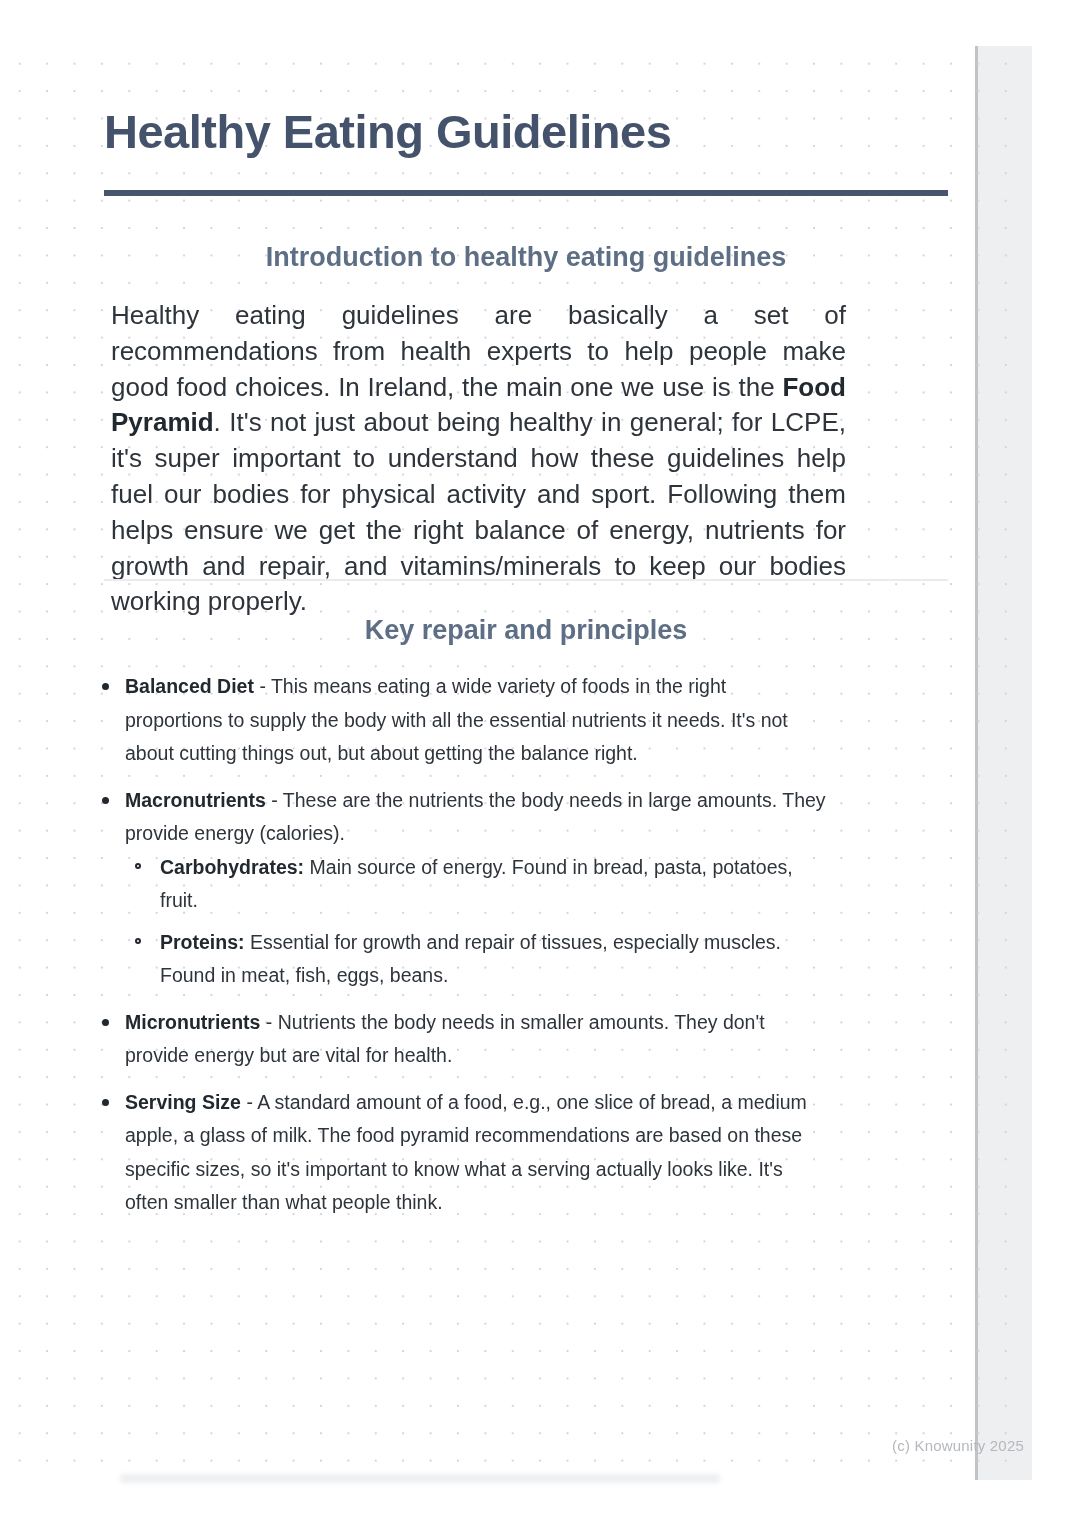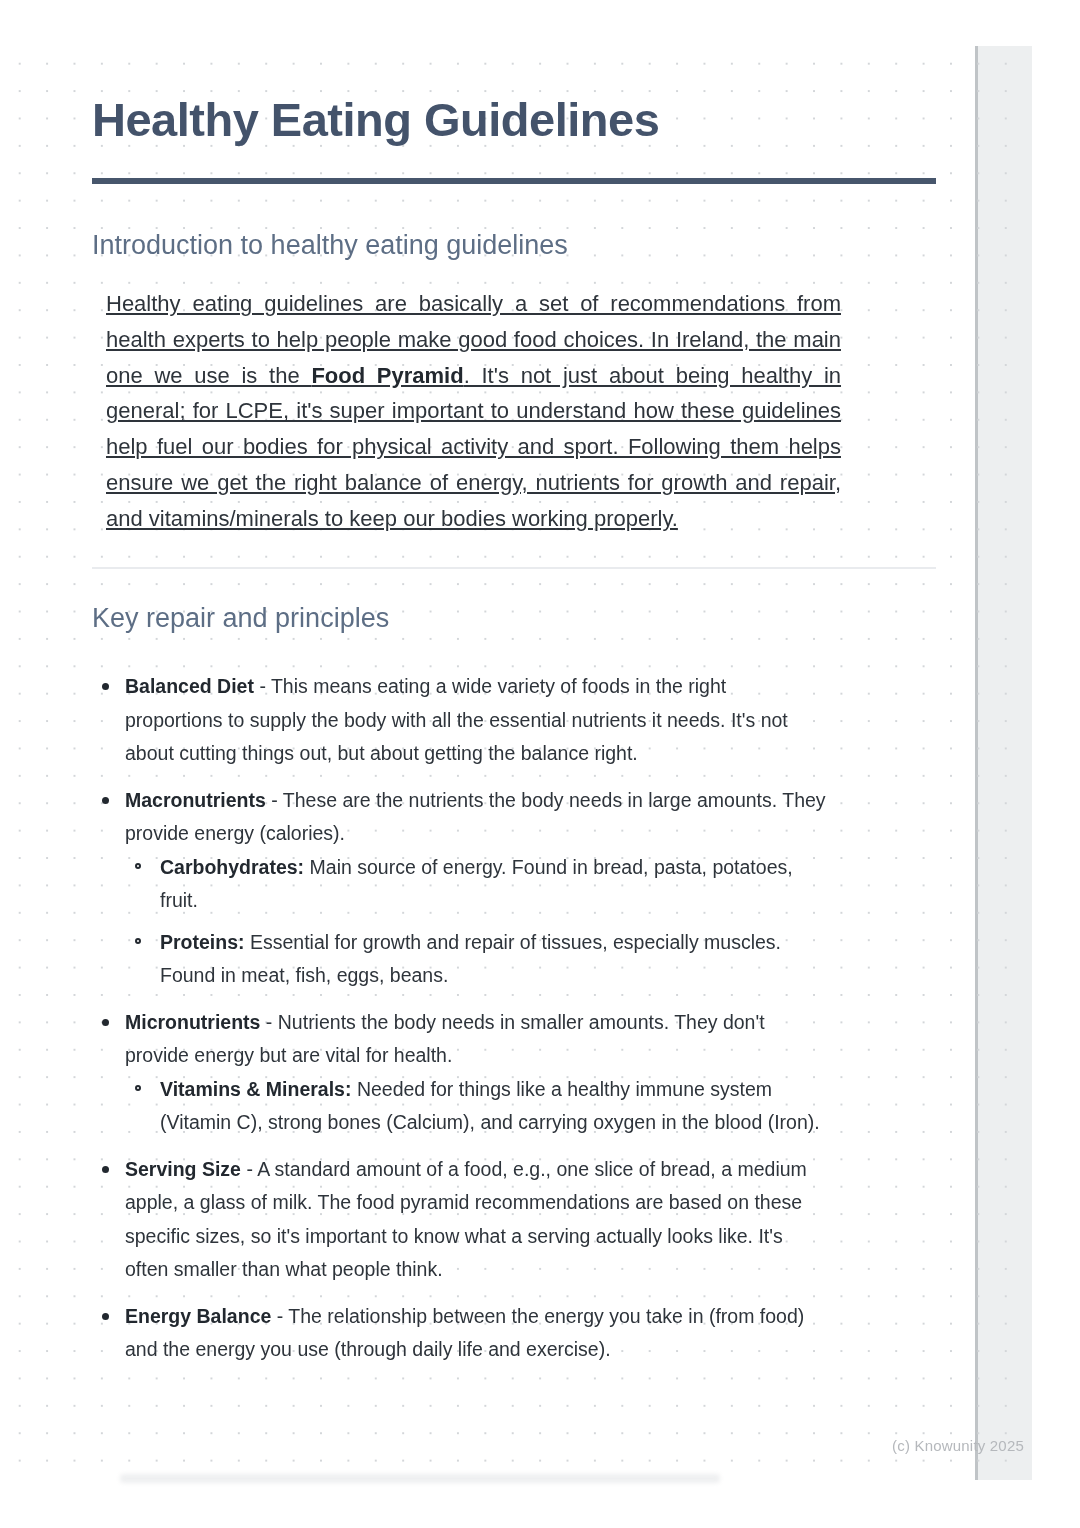--- a/index.html
+++ b/index.html
@@ -23,41 +23,40 @@
     z-index:1;
   }
   .dot-grid{
     position:absolute;left:0;top:46px;width:1032px;height:1434px;
     background-image:radial-gradient(circle, var(--dots) 1.3px, rgba(0,0,0,0) 1.45px);
     background-size:27.4px 27.4px;
     background-position:6px 4px;
     z-index:2;pointer-events:none;
   }
   .content{position:absolute;left:92px;top:0;width:844px;z-index:3;}
-  .content > *{margin:0;}
+  .content > *{margin:12px;}
   h1.page-title{
     position:absolute;left:0;top:92px;width:844px;
     font-size:47px;line-height:56px;font-weight:800;
     letter-spacing:-0.5px;color:var(--title);
   }
   .title-rule{
     position:absolute;left:0;top:178px;width:844px;height:6px;
     background:var(--rule);border:none;
   }
   h2.section-heading{
-    font-size:27px;line-height:35px;font-weight:400;
-    color:var(--heading);position:absolute;left:0;width:844px;
+    font-size:27px;line-height:35px;font-weight:700;
+    color:var(--heading);position:absolute;left:0;width:844px;text-align:center;
   }
   h2.intro{top:228px;}
   h2.key-terms{top:601px;}
   p.intro-paragraph{
-    position:absolute;left:14px;top:286px;width:735px;
-    font-size:22px;line-height:35.8px;text-align:justify;
+    position:absolute;left:7px;top:286px;width:735px;
+    font-size:26px;line-height:35.8px;text-align:justify;
     color:var(--body);
-    text-decoration:underline;
   }
   p.intro-paragraph strong{font-weight:700;color:var(--bold);}
   .section-divider{
     position:absolute;left:0;top:567px;width:844px;height:2px;
     background:var(--divider);border:none;
   }
   ul.term-list{
     position:absolute;left:0;top:658px;width:735px;
     list-style:none;padding:0;margin:0;
     font-size:19.5px;line-height:33.5px;
@@ -100,22 +99,19 @@
 
   <div class="section-divider"></div>
 
   <h2 class="section-heading key-terms">Key repair and principles</h2>
   <ul class="term-list">
       <li><span class="bullet-dot"></span><span class="term-label">Balanced Diet</span><span class="separator"> - </span><span class="term-description">This means eating a wide variety of foods in the right proportions to supply the body with all the essential nutrients it needs. It's not about cutting things out, but about getting the balance right.</span></li>
       <li><span class="bullet-dot"></span><span class="term-label">Macronutrients</span><span class="separator"> - </span><span class="term-description">These are the nutrients the body needs in large amounts. They provide energy (calories).</span><ul class="sub-list">
           <li><span class="bullet-circle"></span><span class="term-label">Carbohydrates:</span><span class="separator"> </span><span class="term-description">Main source of energy. Found in bread, pasta, potatoes, fruit.</span></li>
           <li><span class="bullet-circle"></span><span class="term-label">Proteins:</span><span class="separator"> </span><span class="term-description">Essential for growth and repair of tissues, especially muscles. Found in meat, fish, eggs, beans.</span></li>
         </ul></li>
-      <li><span class="bullet-dot"></span><span class="term-label">Micronutrients</span><span class="separator"> - </span><span class="term-description">Nutrients the body needs in smaller amounts. They don't provide energy but are vital for health.</span><ul class="sub-list">
-          <li><span class="bullet-circle"></span><span class="term-label">Vitamins &amp; Minerals:</span><span class="separator"> </span><span class="term-description">Needed for things like a healthy immune system (Vitamin C), strong bones (Calcium), and carrying oxygen in the blood (Iron).</span></li>
-        </ul></li>
+      <li><span class="bullet-dot"></span><span class="term-label">Micronutrients</span><span class="separator"> - </span><span class="term-description">Nutrients the body needs in smaller amounts. They don't provide energy but are vital for health.</span></li>
       <li><span class="bullet-dot"></span><span class="term-label">Serving Size</span><span class="separator"> - </span><span class="term-description">A standard amount of a food, e.g., one slice of bread, a medium apple, a glass of milk. The food pyramid recommendations are based on these specific sizes, so it's important to know what a serving actually looks like. It's often smaller than what people think.</span></li>
-      <li><span class="bullet-dot"></span><span class="term-label">Energy Balance</span><span class="separator"> - </span><span class="term-description">The relationship between the energy you take in (from food) and the energy you use (through daily life and exercise).</span></li>
     </ul>
 </div>
 
 <div class="ghost-line"></div>
 <div class="watermark">(c) Knowunity 2025</div>
 
 </body></html>

